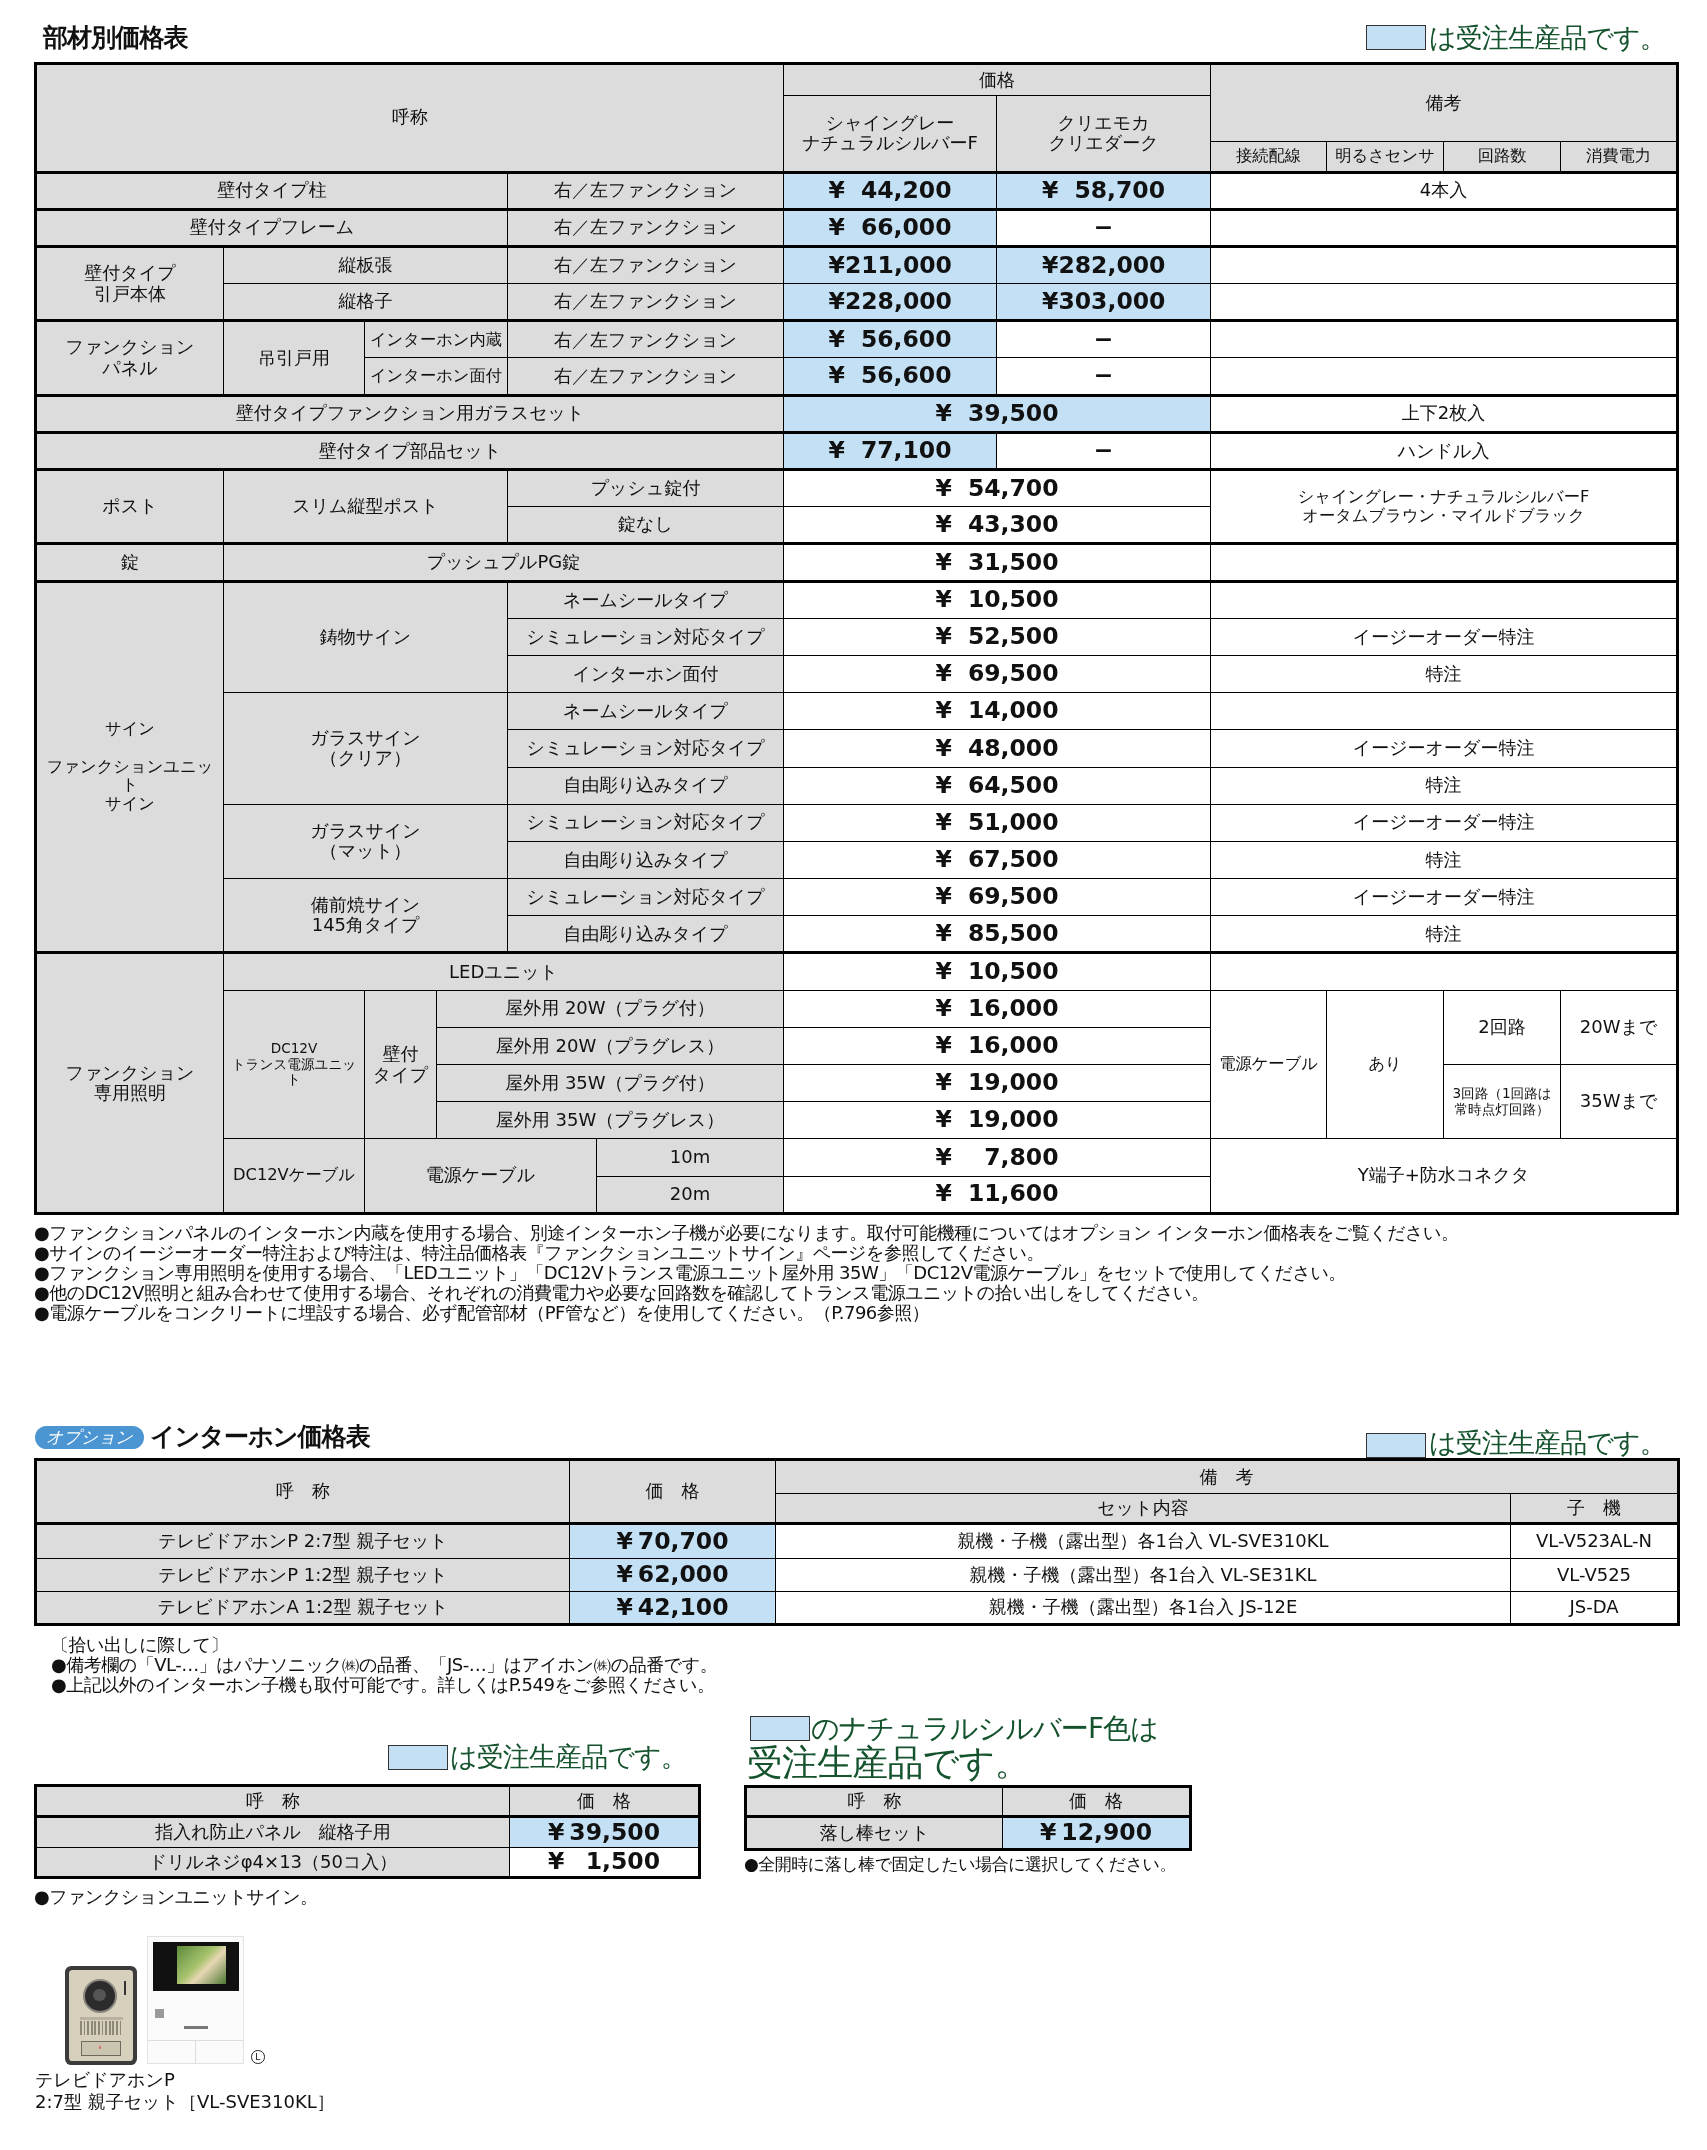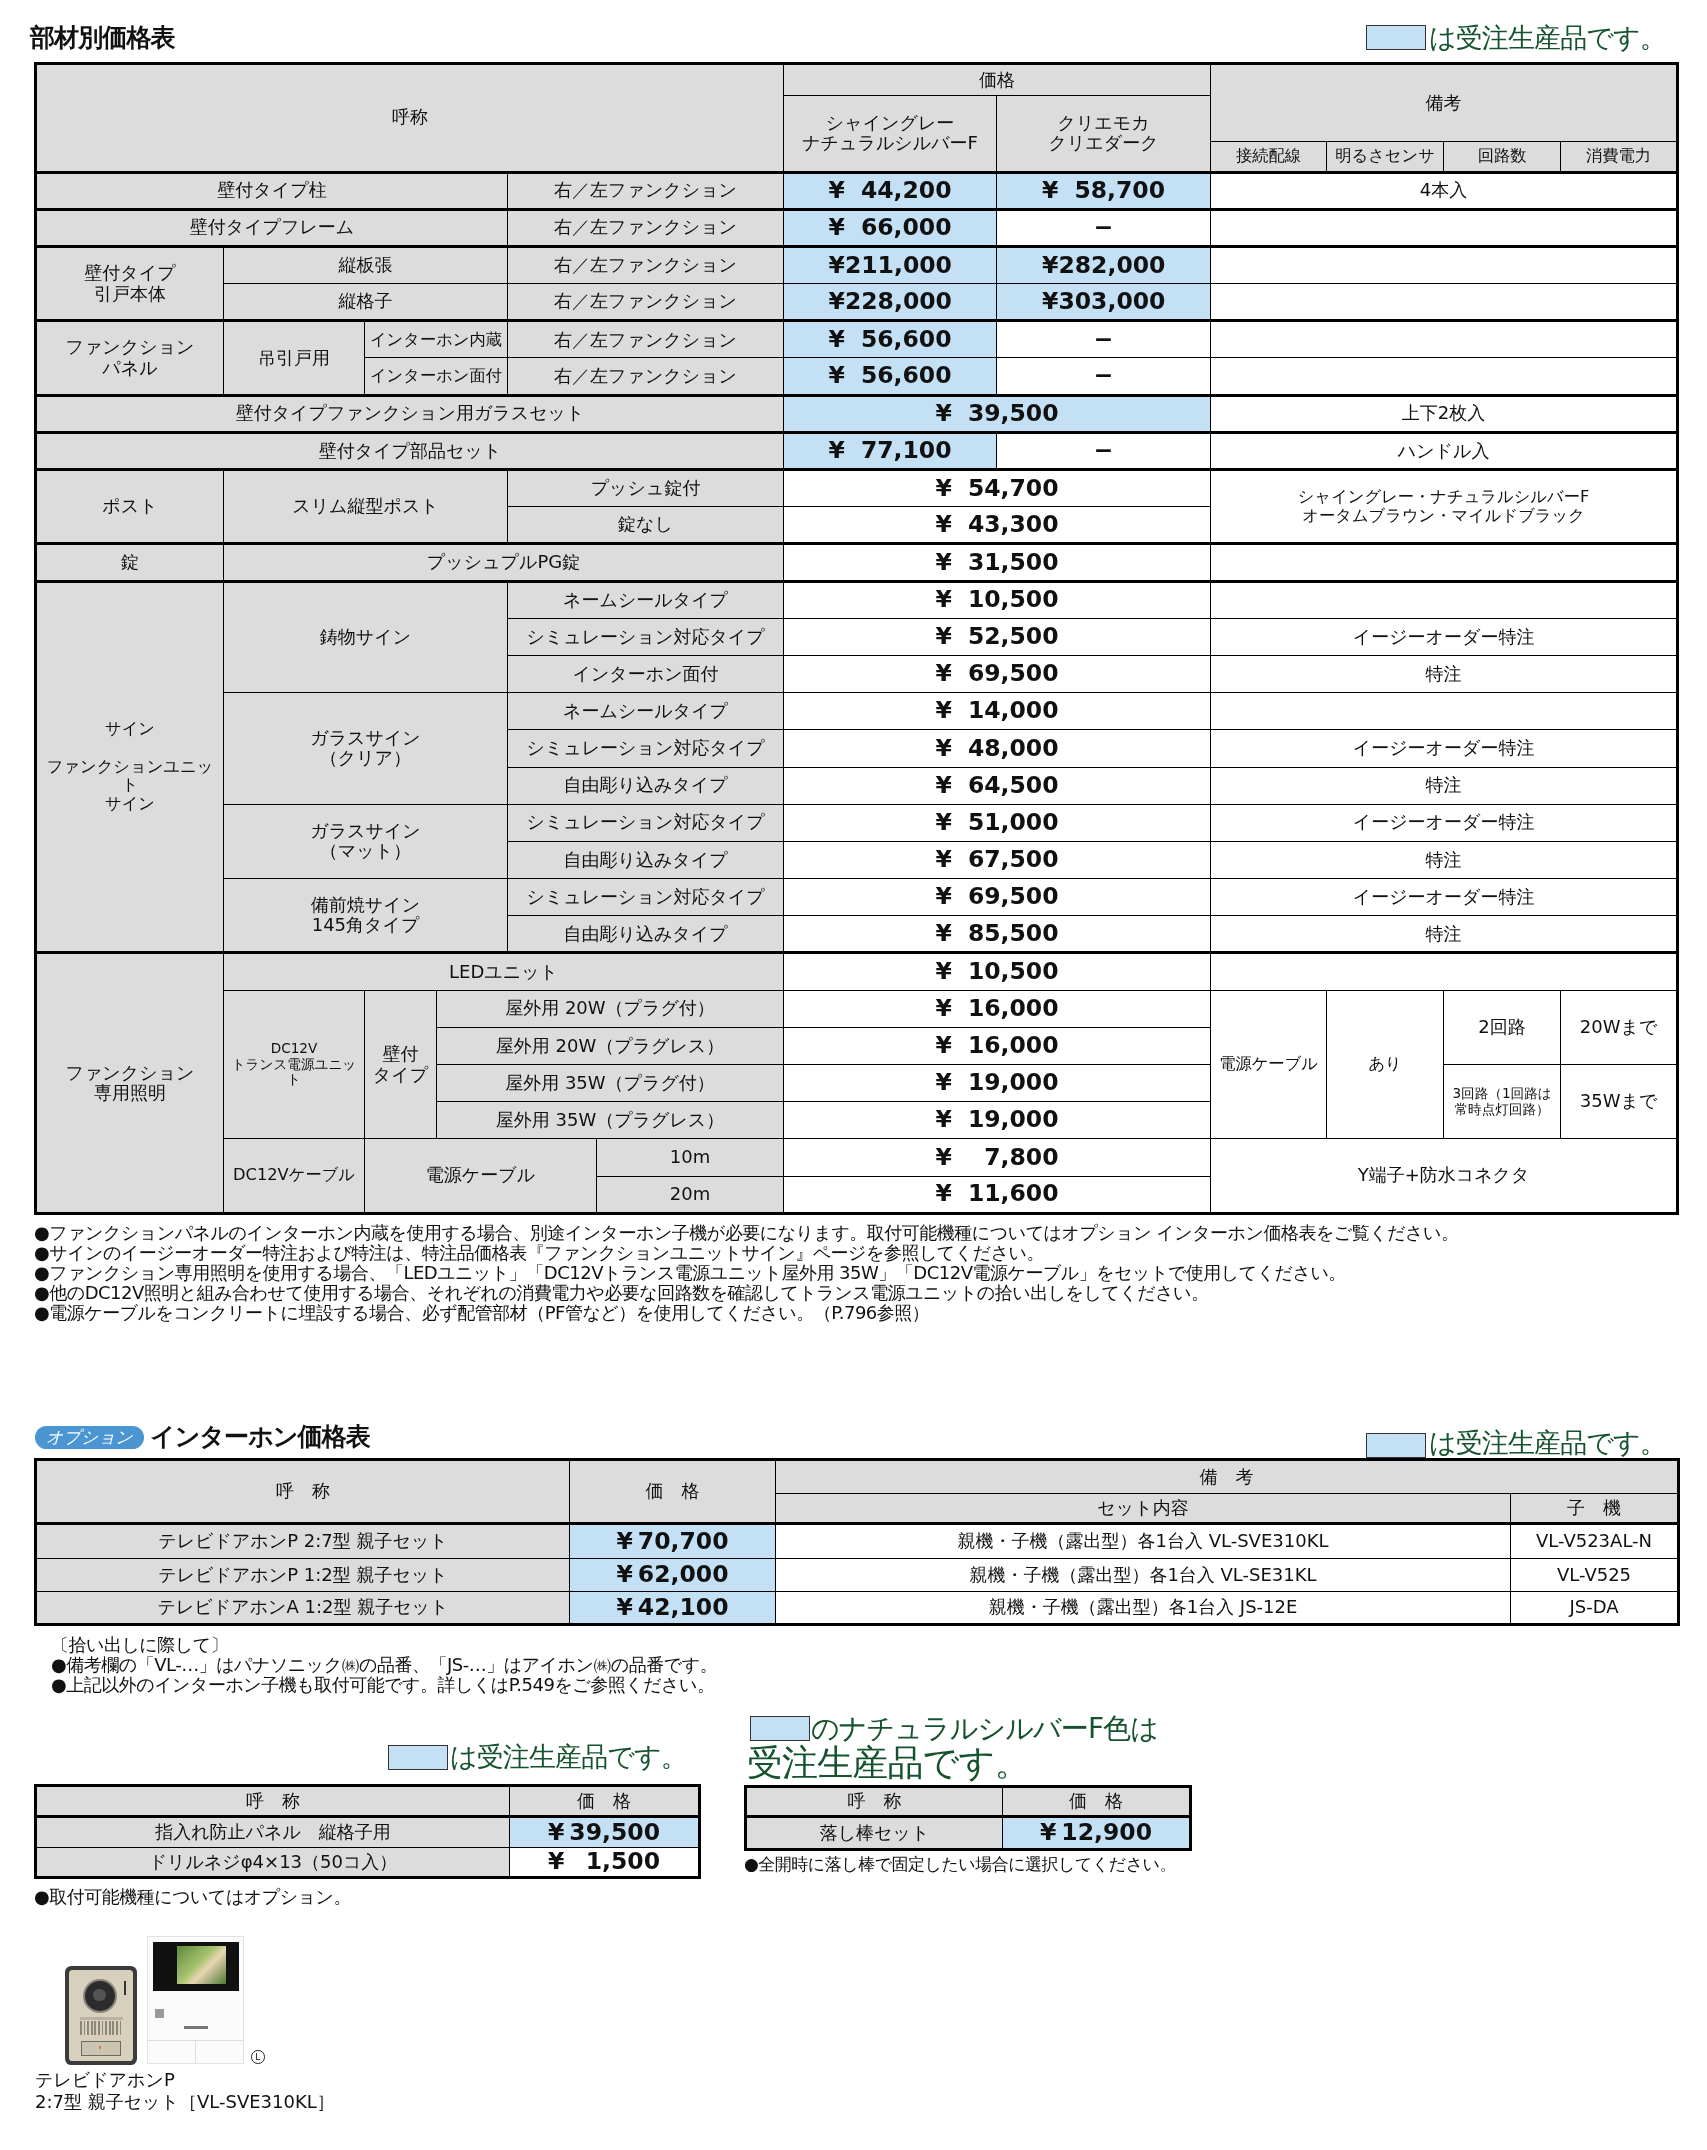--- a/index.html
+++ b/index.html
@@ -57,21 +57,21 @@
   .monitor-btns::after { content:""; position:absolute; left:47px; top:0; width:0.9px; height:22px; background:#ddd; }
   .monitor-spk { position:absolute; left:7.2px; top:72px; width:9px; height:9px; background:#9a9a9a; }
   .monitor-logo { position:absolute; left:36px; top:89px; width:23.5px; height:2.7px; background:#777; }
   .mark-l { position:absolute; left:251px; top:2050px; width:13.6px; height:13.6px; border:0.9px solid #222; border-radius:50%;
             font-size:9px; line-height:13.6px; text-align:center; box-sizing:border-box; }
   .caption { position:absolute; left:35px; top:2069px; font-size:18px; line-height:22px; white-space:nowrap; }
 </style>
 </head>
 <body>
 
-<div class="abs h-title" style="left:30px; top:22.6px;text-align:center;">部材別価格表</div>
+<div class="abs h-title" style="left:43px; top:22.6px;text-align:center;">部材別価格表</div>
 <div class="legend-box" style="left:1366px; top:25px;"></div>
 <div class="legend-text" style="left:1429px; top:22px;">は受注生産品です。</div>
 
 <table class="grid" style="left:34px; top:62px; width:1643px; height:1153px;">
   <colgroup>
     <col style="width:188px">
       <col style="width:141px">
       <col style="width:72px">
       <col style="width:71px">
     <col style="width:89px">
@@ -495,21 +495,21 @@
   </tr>
   <tr style="height:30px">
     <td class="gray">ドリルネジφ4×13（50コ入）</td>
     <td><span class="price sm">
             <span>¥</span>
             <span>1,500</span>
           </span></td>
   </tr>
 </tbody>
   </table>
-<div class="notes" style="left:34px; top:1887px;">●取付可能機種についてはオプション。</div>
+<div class="notes" style="left:34px; top:1887px;">●ファンクションユニットサイン。</div>
 
 <div class="legend-box" style="left:750px; top:1716px;"></div>
 <div class="legend-text" style="left:811px; top:1713px; font-size:28px;">のナチュラルシルバーF色は</div>
 <div class="legend-text" style="left:747px; top:1747px; font-size:36px;">受注生産品です。</div>
 
 <table class="grid" style="left:744px; top:1785px; width:445px; height:62px;">
   <colgroup>
       <col style="width:257px">
       <col style="width:188px">
     </colgroup>

